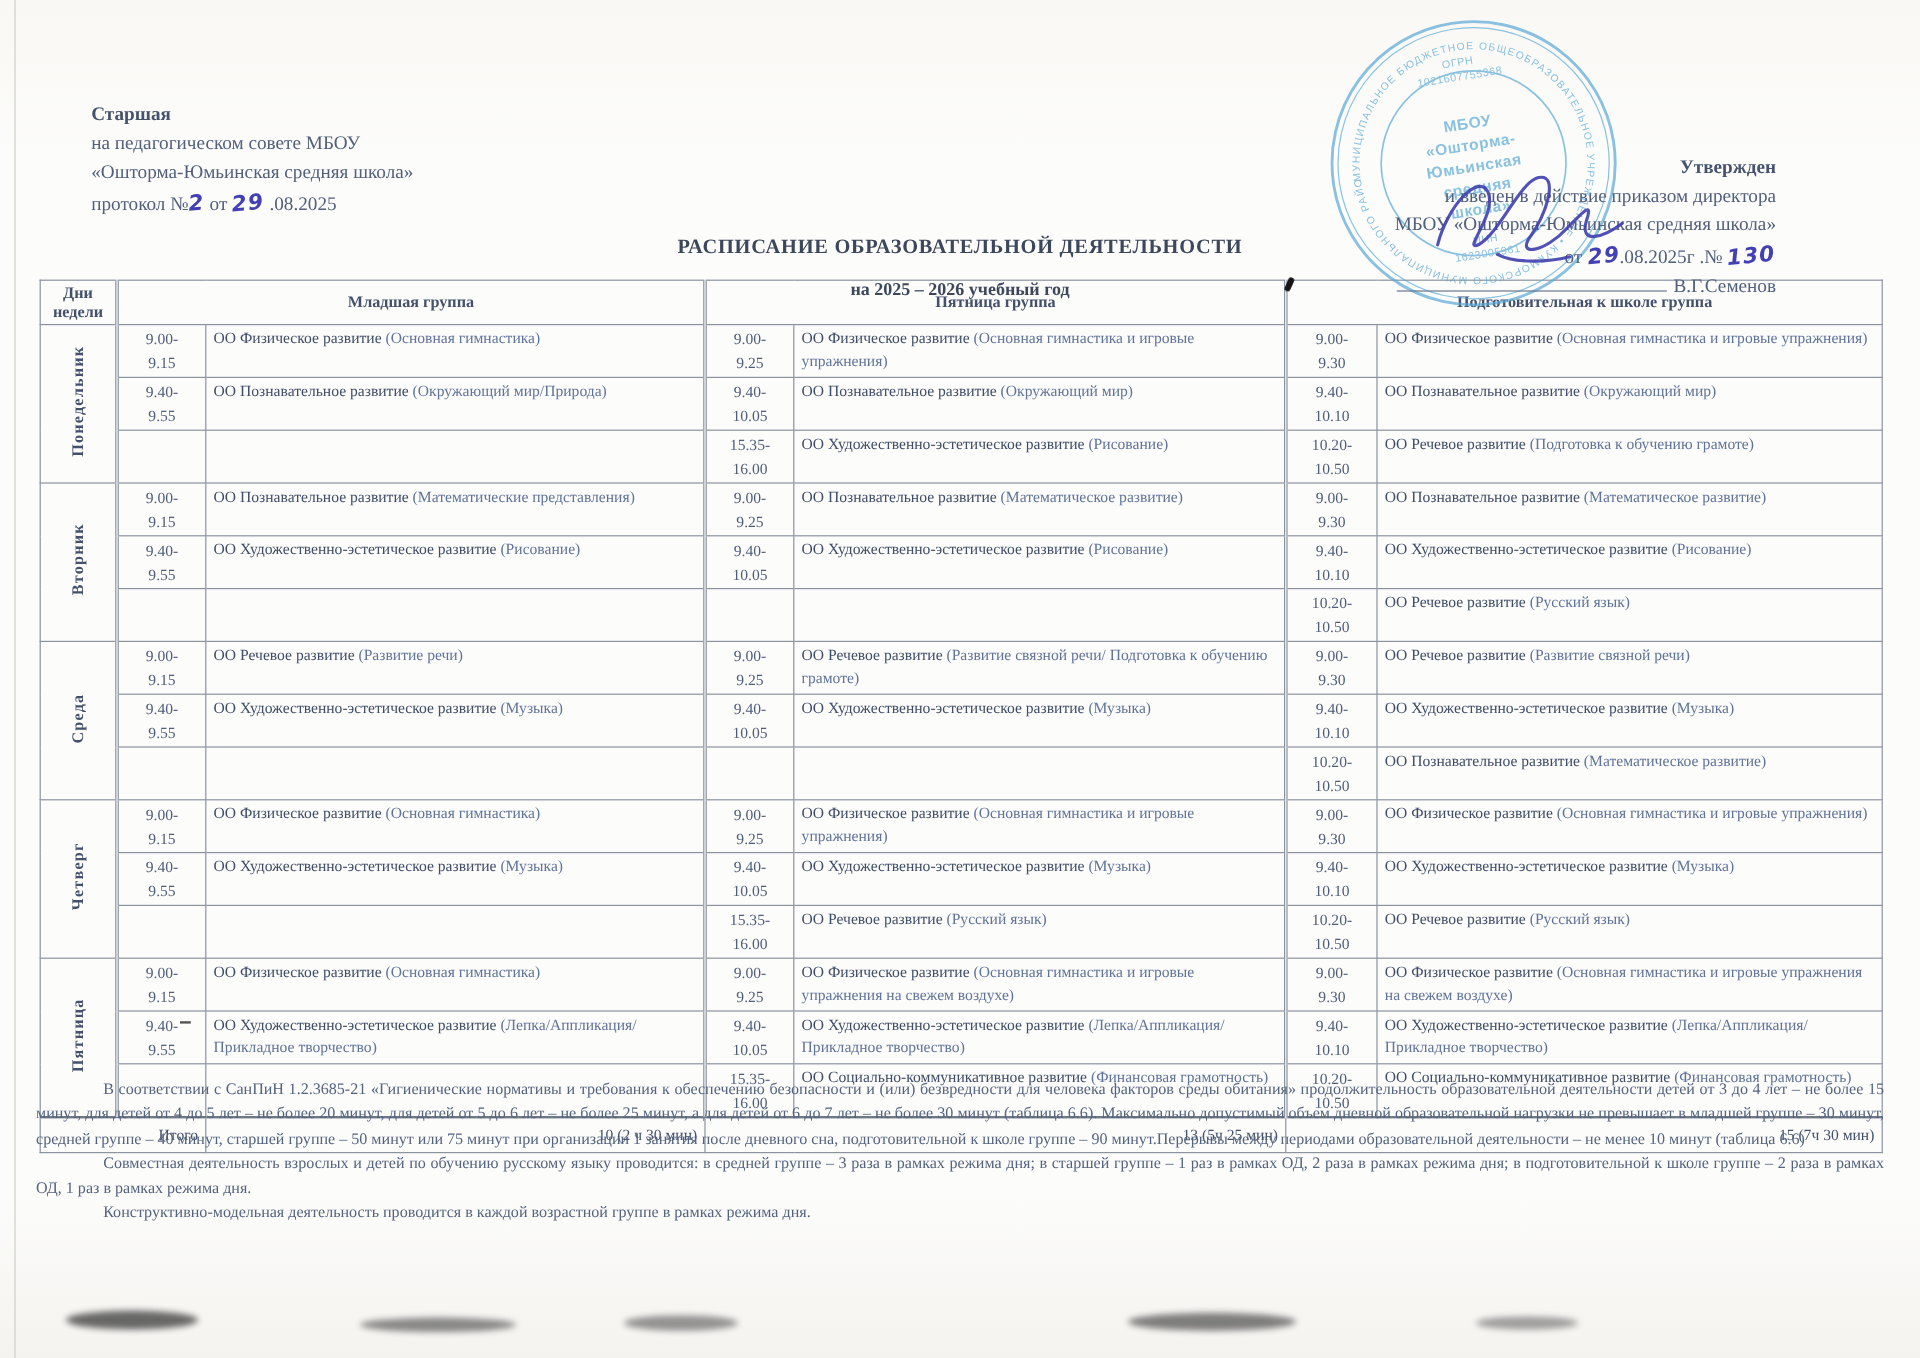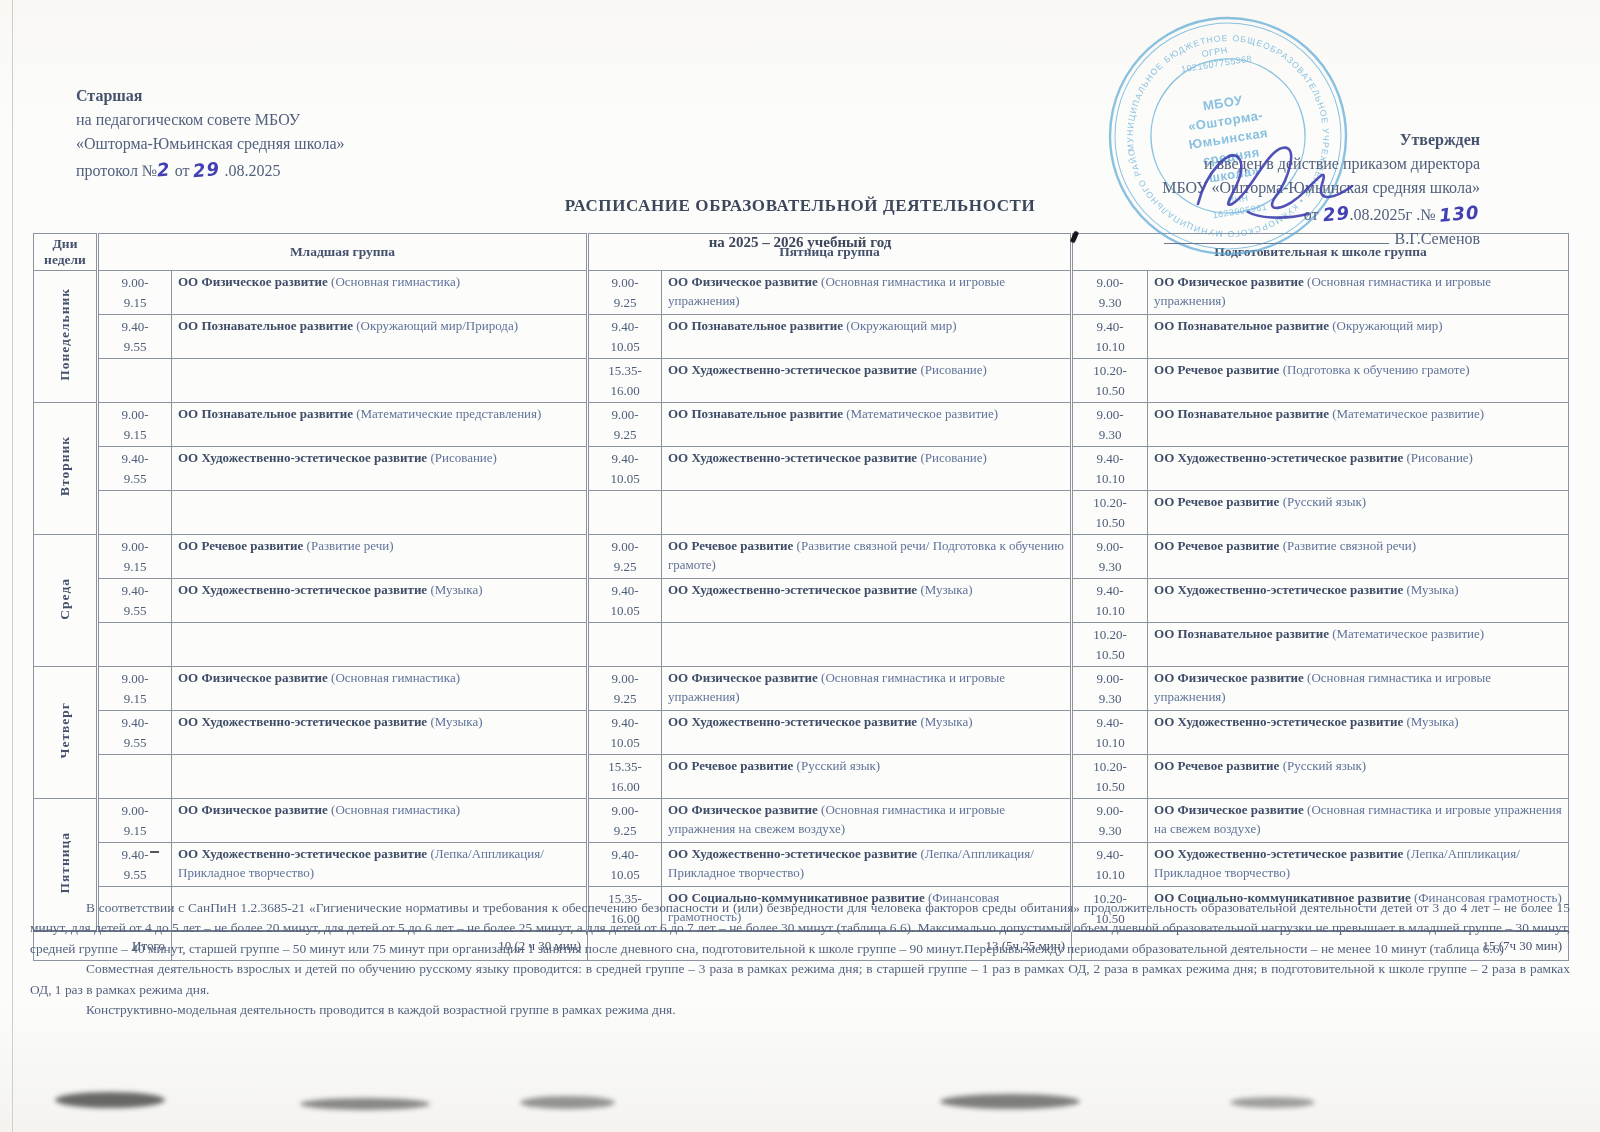--- a/index.html
+++ b/index.html
@@ -48,21 +48,21 @@
   .tbl th, .tbl td { border:1px solid #8b93a0; padding:2px 6px; }
   .tbl { border:1.6px solid #6f7886; }
   .tbl thead th { font-weight:bold; font-size:13.5px; color:#44516c; height:30px; text-align:center; vertical-align:middle; }
   th.grp, td.t-j, td.t-s, td.t-p { border-left:3px double #8b93a0; }
   tr.dayfirst td { border-top:1.6px solid #70798a; }
   .day-cell { text-align:center; vertical-align:middle; }
   .vert { display:inline-block; writing-mode:vertical-rl; transform:rotate(180deg);
           font-weight:bold; font-size:13.5px; letter-spacing:1px; color:#44516c; }
   .time-cell { text-align:center; vertical-align:top; padding-top:5px; color:#4e5d7a; line-height:1.5; }
   .act-cell { vertical-align:top; padding:5px 8px 3px 10px; line-height:1.45; }
-  .act-cell .ab { font-weight:bold; color:#3f4d68; }
+  .act-cell .ab { font-weight:normal; color:#3f4d68; }
   .act-cell .ar { color:#60739a; }
   .tbl tbody tr { height:44px; }
   .tbl tfoot td { font-weight:normal; text-align:right; height:24px; border-top:2px solid #6f7886; color:#44516c; }
 
   
   .notes { position:absolute; left:30px; top:898px; width:1540px; font-size:13.4px; line-height:1.52;
            color:#54637f; text-align:justify; }
   .notes p { margin:0; text-indent:56px; }
 
   

